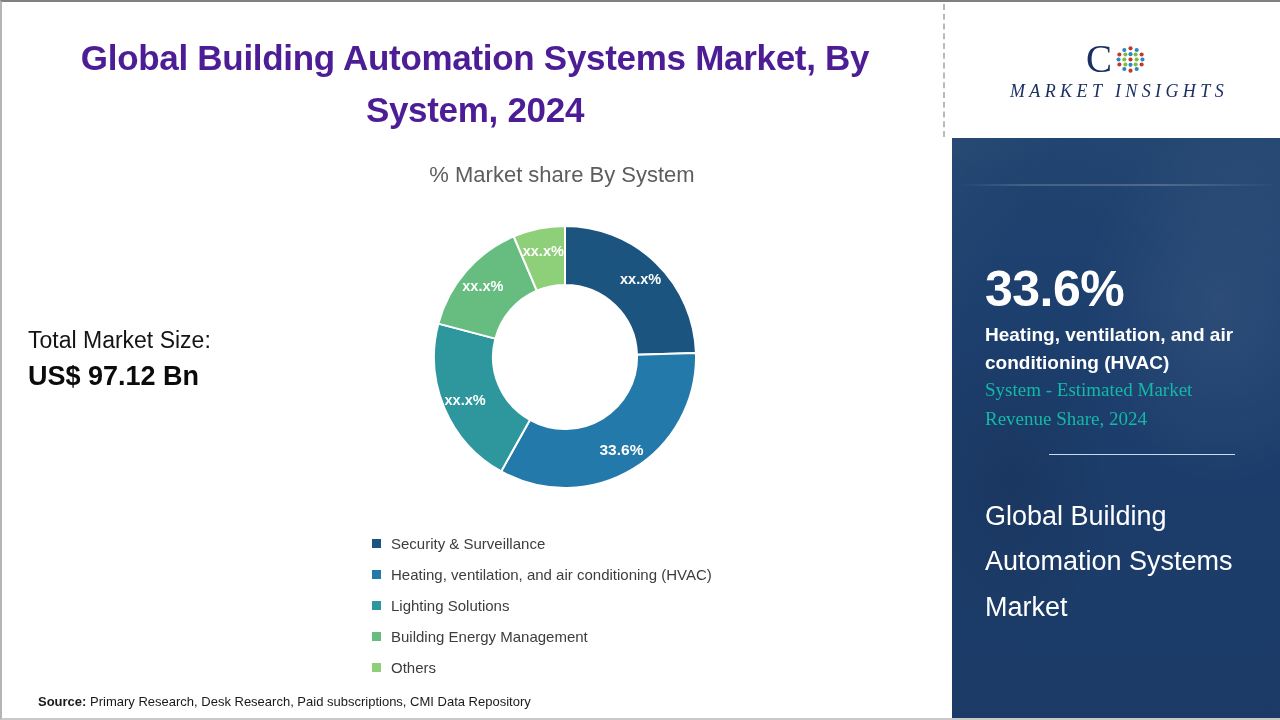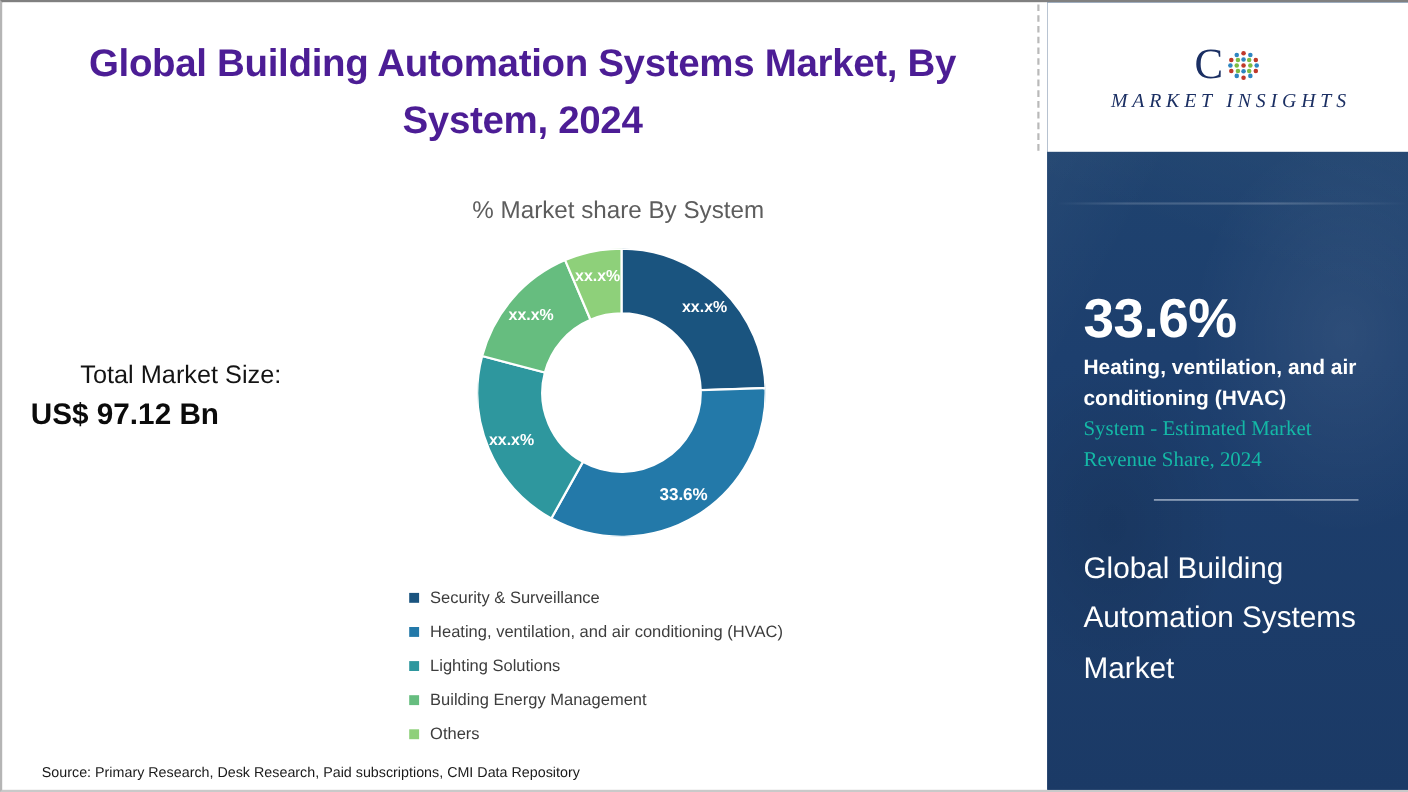--- a/index.html
+++ b/index.html
@@ -42,39 +42,38 @@
     font-weight: bold;
     line-height: 1.48;
     color: #4c1d95;
     letter-spacing: -0.3px;
     text-align: center;
   }
 
   #chart-subtitle {
     position: absolute;
     left: 240px;
-    top: 176px;
+    top: 160px;
     width: 640px;
     text-align: center;
     font-size: 22px;
     color: #5d5d5d;
   }
 
   
   #total-market-block {
     position: absolute;
     left: 26px;
     top: 324px;
     width: 300px;
   }
   #total-market-label {
     font-size: 23px;
     color: #141414;
     line-height: 1.3;
-    margin-left: 45px;
   }
   #total-market-value {
     font-size: 27px;
     font-weight: bold;
     color: #0b0b0b;
     line-height: 1.35;
     margin-top: 2px;
   }
 
   
@@ -121,21 +120,21 @@
 
   
   #source-line {
     position: absolute;
     left: 36px;
     top: 692px;
     font-size: 13px;
     color: #1a1a1a;
     white-space: nowrap;
   }
-  #source-label { font-weight: normal; text-align: center; }
+  #source-label { font-weight: bold; text-align: center; }
 
   
   #dashed-divider {
     position: absolute;
     left: 941px;
     top: 2px;
     width: 0;
     height: 133px;
     border-left: 2px dashed #b9b9b9;
   }

